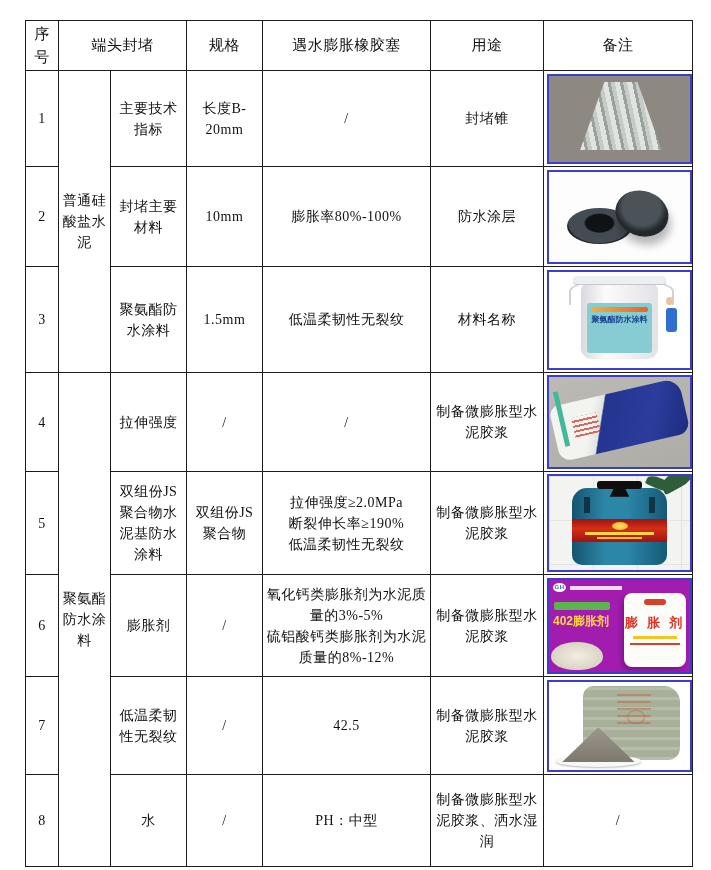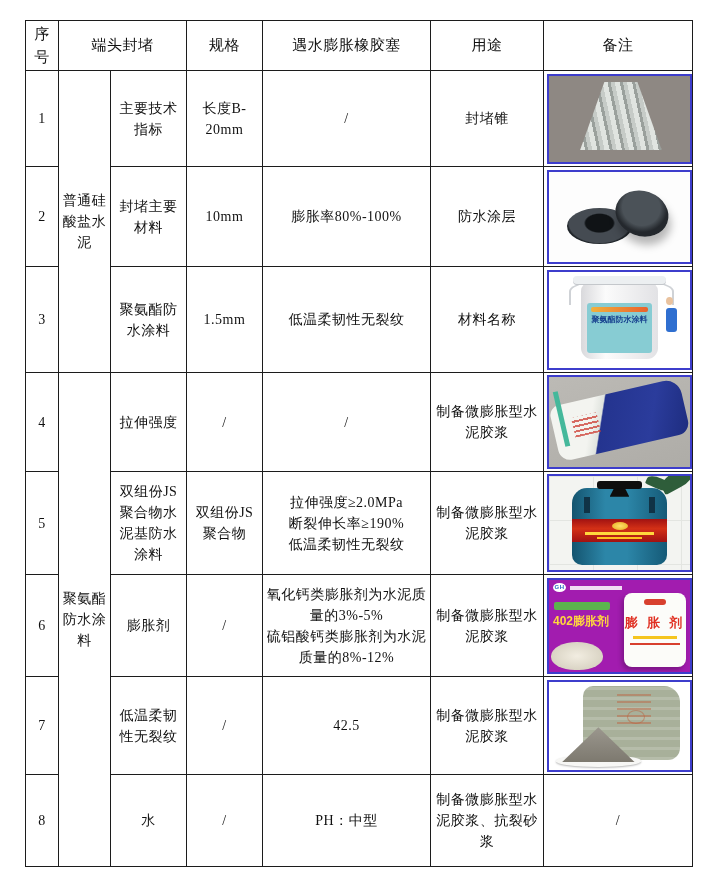--- a/index.html
+++ b/index.html
@@ -248,18 +248,18 @@
           <div class="p7-pile"></div>
         </div>
       </td>
     </tr>
 
     <tr style="height:92px">
       <td>8</td>
       <td>水</td>
       <td>/</td>
       <td>PH：中型</td>
-      <td>制备微膨胀型水泥胶浆、抗裂砂浆</td>
+      <td>制备微膨胀型水泥胶浆、洒水湿润</td>
       <td class="remark-slash">/</td>
     </tr>
   </tbody>
     </table>
 </div>
 
 </body></html>

